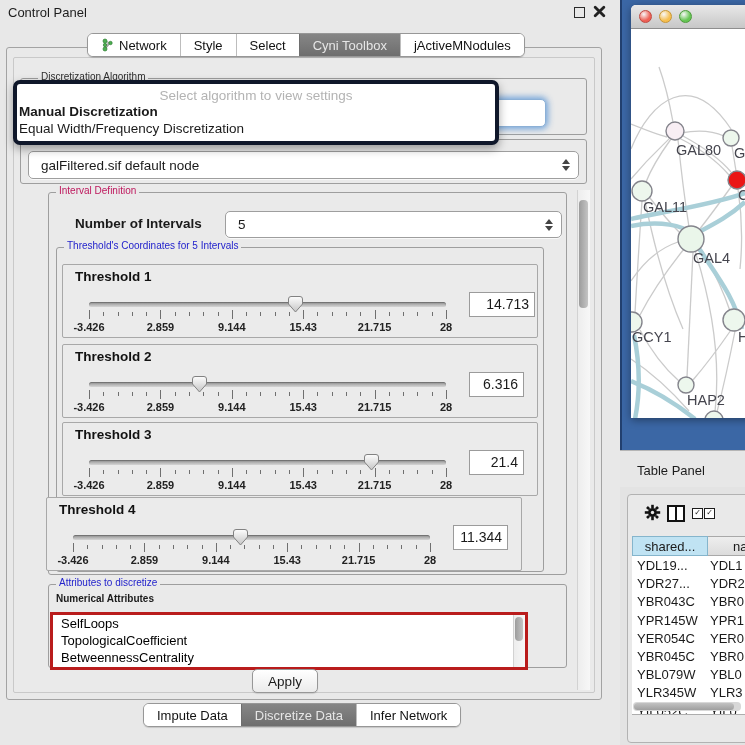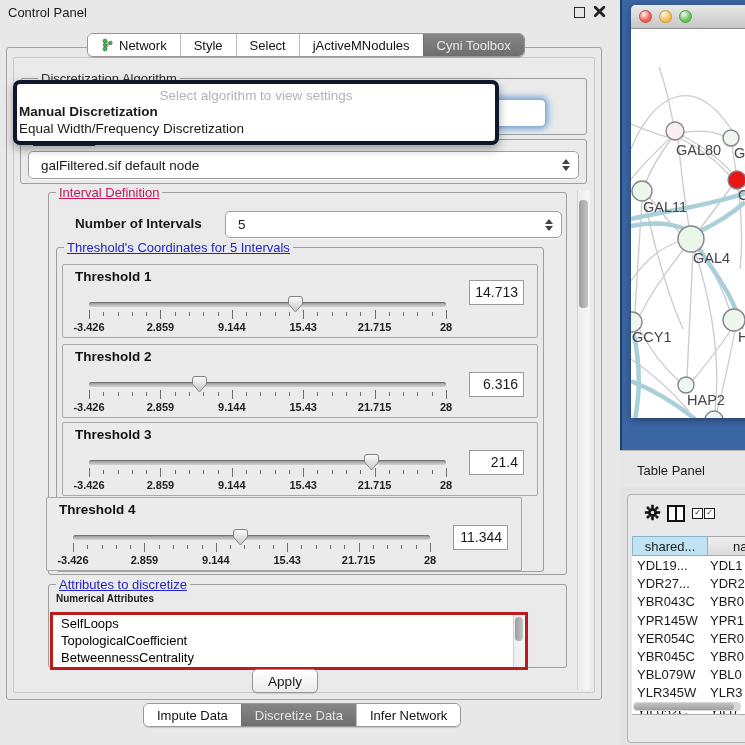--- a/index.html
+++ b/index.html
@@ -18,21 +18,21 @@
   .panel-inner{left:13px;top:57px;width:580px;height:634px;border:1px solid #c9c9c9;border-radius:2px;background:#eaeaea;}
   
   .seg-tabs{display:flex;height:22px;border:1px solid #979797;border-radius:6px;background:#fff;overflow:hidden;box-shadow:0 1px 1px rgba(0,0,0,.15);z-index:6;}
   .seg{display:flex;align-items:center;gap:5px;padding:0 13px;font-size:13px;color:#111;background:#fff;border-left:1px solid #bdbdbd;white-space:nowrap;cursor:default;}
   .seg:first-child{border-left:none;}
   .seg.sel{background:linear-gradient(180deg,#868686,#6e6e6e);color:#e6e6e6;border-left-color:#6e6e6e;}
   #top-tabs{left:87px;top:33px;}
   #bottom-tabs{left:143px;top:703px;}
   
   .group{border:1px solid #9e9e9e;border-radius:3px;}
-  .gtitle{position:absolute;font-size:13px;background:#eaeaea;padding:0 3px;white-space:nowrap;text-decoration:underline;}
+  .gtitle{position:absolute;font-size:10px;background:#eaeaea;padding:0 3px;white-space:nowrap;}
   .gtitle.green{color:#be185d;}
   .gtitle.blue{color:#2323cc;}
   .gtitle.dark{color:#2e2e2e;}
   
   .combo{background:#fff;border:1px solid #9e9e9e;border-radius:5px;font-size:13.5px;display:flex;align-items:center;box-shadow:0 1px 0 rgba(255,255,255,.7);}
   .combo .val{padding-left:12px;flex:1;overflow:hidden;white-space:nowrap;}
   .spin{width:9px;margin-right:8px;display:flex;flex-direction:column;align-items:center;gap:2px;}
   .spin i{width:0;height:0;border-left:4px solid transparent;border-right:4px solid transparent;display:block;}
   .spin i.up{border-bottom:5px solid #444;}
   .spin i.dn{border-top:5px solid #444;}
@@ -104,25 +104,25 @@
           <circle cx="9.5" cy="5" r="1.7" fill="#4caf50" stroke="#2e7d32" stroke-width=".7"></circle>
         </svg>
         <span>Network</span>
       </span>
       <span class="seg">
         <span>Style</span>
       </span>
       <span class="seg">
         <span>Select</span>
       </span>
+      <span class="seg sel">
+        <span>Cyni Toolbox</span>
+      </span>
       <span class="seg">
         <span>jActiveMNodules</span>
-      </span>
-      <span class="seg sel">
-        <span>Cyni Toolbox</span>
       </span>
     </div>
 
   <div class="abs group" style="left:20px;top:78px;width:565px;height:55px;"></div>
   <div class="gtitle dark" style="left:38px;top:71px;">Discretization Algorithm</div>
   <div class="abs combo focusring" style="left:28px;top:99px;width:516px;height:26px;z-index:2;"></div>
 
   <div id="algo-popup" class="abs">
     <div class="hint">Select algorithm to view settings</div>
   <div class="pitem" style="top: 20px; font-weight: bold;">Manual Discretization</div>
@@ -192,21 +192,21 @@
           <svg width="15" height="17" viewBox="0 0 15 17">
       <defs>
               <linearGradient id="tg0" x1="0" y1="0" x2="0" y2="1">
         <stop offset="0" stop-color="#fdfdfd"></stop>
                 <stop offset="1" stop-color="#c5c5c5"></stop>
               </linearGradient>
             </defs>
       <path d="M3 0.5 H12 Q14.5 0.5 14.5 3 V8 L7.5 16 L0.5 8 V3 Q0.5 0.5 3 0.5 Z" fill="url(#tg0)" stroke="#828282"></path>
           </svg>
         </div>
-        <div class="vbox" style="left: 406px; top: 15px; width: 55px; height: 25px;">14.713</div>
+        <div class="vbox" style="left: 406px; top: 27px; width: 66px; height: 25px;">14.713</div>
       </div>
       <div class="abs th-panel" style="left: 62px; top: 344px; width: 474px; height: 72px;">
         <div class="th-title">Threshold 2</div>
         <div class="track" style="left: 26px; top: 37px; width: 357px;"></div>
         <div class="tick" style="left: 26px; top: 45px; height: 9px;"></div>
         <div class="tick" style="left: 40.28px; top: 47px; height: 4px;"></div>
         <div class="tick" style="left: 54.56px; top: 47px; height: 4px;"></div>
         <div class="tick" style="left: 68.84px; top: 47px; height: 4px;"></div>
         <div class="tick" style="left: 83.12px; top: 47px; height: 4px;"></div>
         <div class="tick" style="left: 97.4px; top: 45px; height: 9px;"></div>

